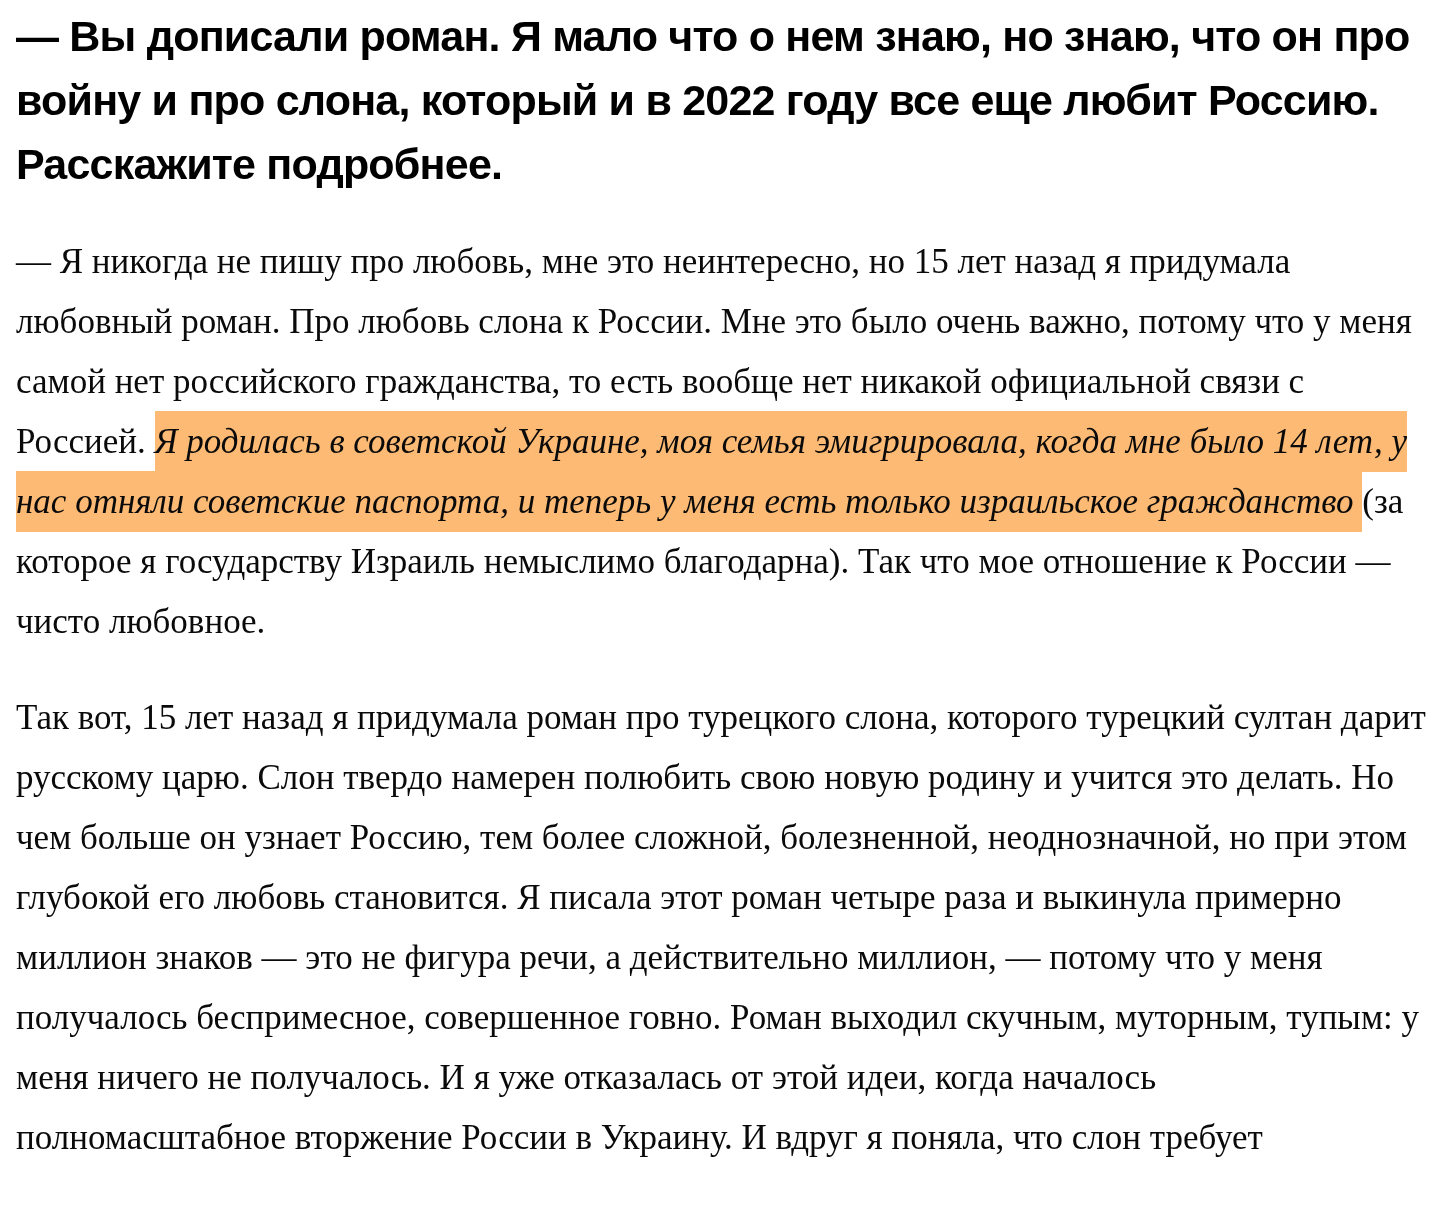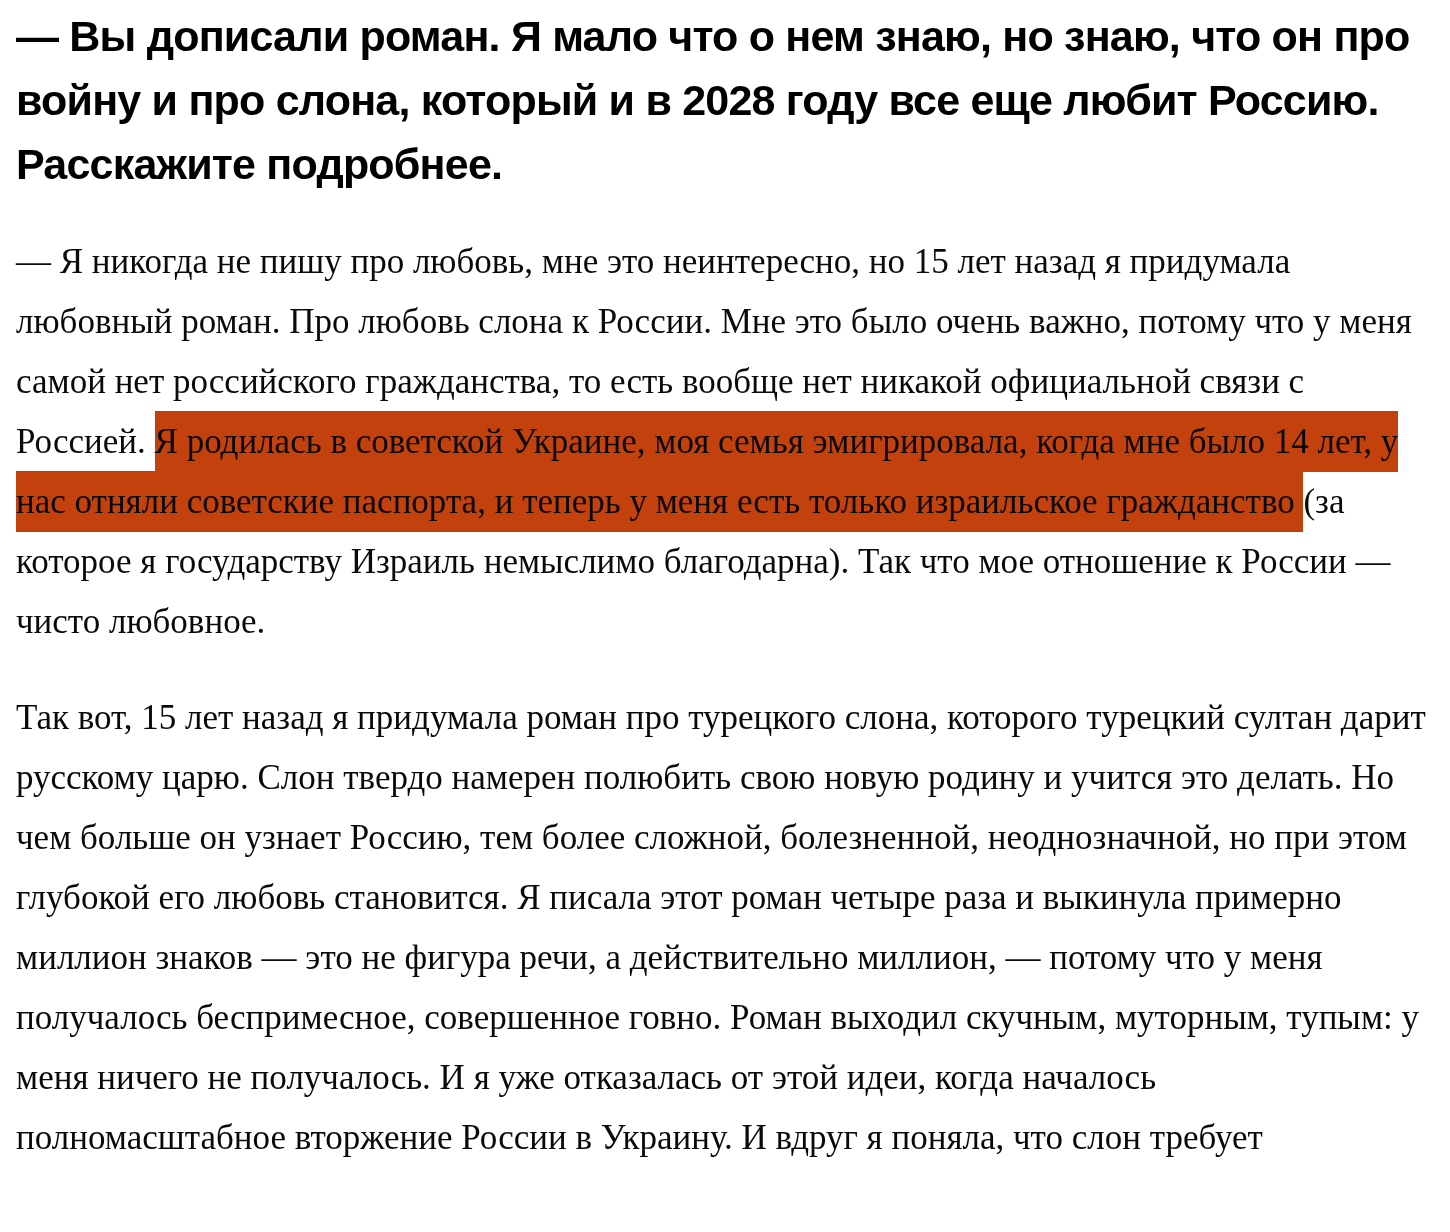--- a/index.html
+++ b/index.html
@@ -22,32 +22,33 @@
     margin: 4px 0 0 0;
   }
   .answer p {
     font-family: "Liberation Serif", serif;
     font-size: 35px;
     line-height: 60px;
     color: #0a0a0a;
     margin: 36px 0 0 0;
   }
   .highlight {
-    background-color: #c2410c;
+    background-color: #fdba74;
     padding: 11px 0;
     -webkit-box-decoration-break: clone;
     box-decoration-break: clone;
+    font-style: italic;
   }
 </style>
 </head>
 <body>
 
 <article>
 
-  <h2 class="question">— Вы дописали роман. Я мало что о нем знаю, но знаю, что он про войну и про слона, который и в 2028 году все еще любит Россию. Расскажите подробнее.</h2>
+  <h2 class="question">— Вы дописали роман. Я мало что о нем знаю, но знаю, что он про войну и про слона, который и в 2022 году все еще любит Россию. Расскажите подробнее.</h2>
 
   <div class="answer">
 
     <p><span>— Я никогда не пишу про любовь, мне это неинтересно, но 15 лет назад я придумала любовный роман. Про любовь слона к России. Мне это было очень важно, потому что у меня самой нет российского гражданства, то есть вообще нет никакой официальной связи с Россией. </span><span class="highlight">Я родилась в советской Украине, моя семья эмигрировала, когда мне было 14 лет, у нас отняли советские паспорта, и теперь у меня есть только израильское гражданство </span><span>(за которое я государству Израиль немыслимо благодарна). Так что мое отношение к России — чисто любовное.</span></p>
 
     <p>Так вот, 15 лет назад я придумала роман про турецкого слона, которого турецкий султан дарит русскому царю. Слон твердо намерен полюбить свою новую родину и учится это делать. Но чем больше он узнает Россию, тем более сложной, болезненной, неоднозначной, но при этом глубокой его любовь становится. Я писала этот роман четыре раза и выкинула примерно миллион знаков — это не фигура речи, а действительно миллион, — потому что у меня получалось беспримесное, совершенное говно. Роман выходил скучным, муторным, тупым: у меня ничего не получалось. И я уже отказалась от этой идеи, когда началось полномасштабное вторжение России в Украину. И вдруг я поняла, что слон требует</p>
 
   </div>
 
 </article>

